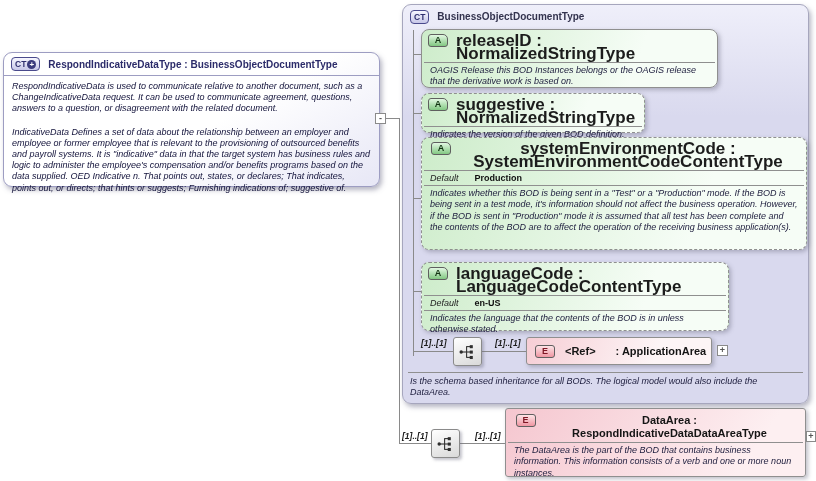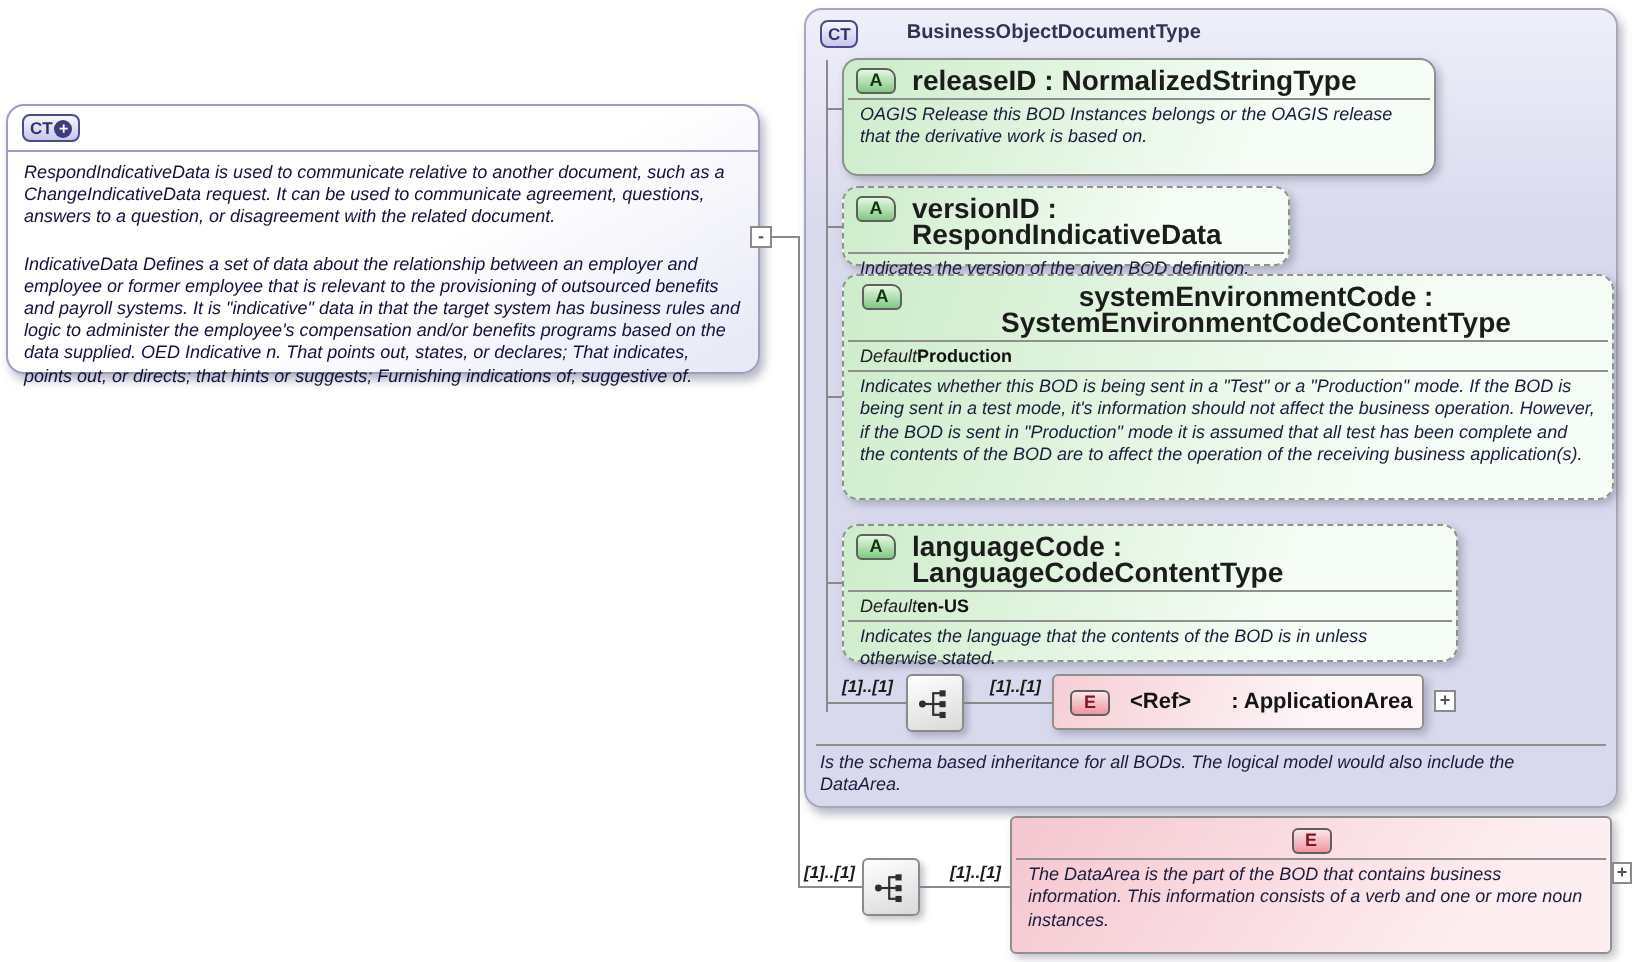--- a/index.html
+++ b/index.html
@@ -21,53 +21,53 @@
   }
   
   .classbox {
     position:absolute; border:1px solid #9d9dc2; border-radius:9px;
     box-shadow:2px 3px 5px rgba(110,110,135,.5);
   }
   #left-box { left:3px; top:52px; width:377px; height:135px;
     background:linear-gradient(150deg,#ffffff 55%,#e7e7f6); }
   #big-box  { left:402px; top:4px; width:407px; height:400px;
     background:linear-gradient(180deg,#efeffa,#d9d9ee 28%); border-color:#a6a6bd; }
-  .class-header { display:flex; align-items:center; gap:24px; padding:4px 7px; height:23px; }
+  .class-header { display:flex; align-items:center; gap:8px; padding:4px 7px; height:23px; }
   #left-box .class-header { border-bottom:1px solid #9d9dc2; }
   .class-title { font-weight:bold; font-size:10px; color:#2c2c6a; white-space:nowrap; }
   #big-box .class-title { color:#33334e; }
   .ct-icon {
     display:flex; align-items:center; gap:1px; padding:1px 3px; height:14px;
     border:1px solid #4a4a8c; border-radius:4px; color:#2f2f6e;
     background:linear-gradient(#f7f7ff,#c7c7e8); font:bold 8.5px/10px "Liberation Sans",sans-serif;
   }
   .ct-badge { width:9px; height:9px; border-radius:50%; background:#3c3c7e; color:#fff;
     font:bold 8px/9px "Liberation Sans",sans-serif; text-align:center; }
   .class-doc { padding:5px 8px 0 8px; font:italic 9px/11.2px "Liberation Sans",sans-serif; color:#12123a; }
   .class-doc p + p { margin-top:12px; }
   
   .attr-box {
     position:absolute; border:1px solid #8f8f8f; border-radius:8px;
     background:linear-gradient(110deg,#cdecca,#f6fdf6 72%);
     box-shadow:2px 2px 4px rgba(110,110,130,.45);
   }
   .attr-box.dashed { border-style:dashed; }
   .attr-title { display:flex; align-items:flex-start; gap:8px; padding:4px 6px 2px 6px; }
-  .attr-name { font-weight:bold; font-size:14px; line-height:13px; color:#1c1c1c; }
+  .attr-name { font-weight:bold; font-size:17px; line-height:13px; color:#1c1c1c; }
   .attr-title.center { justify-content:center; }
   .attr-title.center .attr-name { text-align:center; max-width:338px; }
   .mini-icon {
     flex:0 0 auto; width:20px; height:13px; margin-top:0;
     border:1px solid #5f5f5f; border-radius:3px 5px 3px 3px;
     background:linear-gradient(#e2f8e2,#82c882); color:#123312;
     font:bold 9px/11px "Liberation Sans",sans-serif; text-align:center;
   }
   .mini-icon.elem { background:linear-gradient(#fde4e7,#ef96a2); color:#7e1624; border-radius:3px; }
   .sep { border-top:1px solid #8f8f8f; margin:0 2px; }
-  .default-row { display:flex; padding:2px 8px 1px; font-size:9px; line-height:11px; }
+  .default-row { display:flex; gap:16px; padding:2px 8px 1px; font-size:9px; line-height:11px; }
   .default-label { font-style:italic; color:#222; }
   .default-value { font-weight:bold; color:#101010; }
   .doc-text { padding:2px 8px 3px; font:italic 9px/11.4px "Liberation Sans",sans-serif; color:#1c1c3c; }
   
   .seq-box {
     position:absolute; width:29px; height:29px; border:1px solid #8a8a8a; border-radius:3px;
     background:linear-gradient(160deg,#ffffff,#d9d9d9);
     box-shadow:2px 2px 3px rgba(110,110,130,.4);
     display:flex; align-items:center; justify-content:center; cursor:pointer;
   }
@@ -88,20 +88,21 @@
 <body>
 
 <div class="canvas">
 
   <div class="classbox" id="left-box">
     <div class="class-header">
       <span class="ct-icon">
         <span>CT</span>
           <span class="ct-badge">+</span>
       </span>
+      <span class="class-title">RespondIndicativeDataType : BusinessObjectDocumentType</span>
     </div>
     <div class="class-doc">
       <p>RespondIndicativeData is used to communicate relative to another document, such as a ChangeIndicativeData request. It can be used to communicate agreement, questions, answers to a question, or disagreement with the related document.</p>
       <p>IndicativeData  Defines a set of data about the relationship between an employer and employee or former employee that is relevant to the provisioning of outsourced benefits and payroll systems. It is "indicative" data in that the target system has business rules and logic to administer the employee's compensation and/or benefits programs based on the data supplied. OED Indicative n. That points out, states, or declares; That indicates, points out, or directs; that hints or suggests; Furnishing indications of; suggestive of.</p>
     </div>
   </div>
 
   <div class="handle" style="left:375px; top:113px;">-</div>
   <div class="hline" style="left:386px; top:118px; width:14px;"></div>
   <div class="vline" style="left:399px; top:118px; height:326px;"></div>
@@ -129,21 +130,21 @@
         <span class="mini-icon">A</span>
         <span class="attr-name">releaseID : NormalizedStringType</span>
       </div>
       <div class="sep"></div>
       <div class="doc-text">OAGIS Release this BOD Instances belongs or the OAGIS release that the derivative work is based on.</div>
     </div>
 
     <div class="attr-box dashed" style="left:18px; top:88px; width:224px; height:40px;">
       <div class="attr-title">
         <span class="mini-icon">A</span>
-        <span class="attr-name">versionID : RespondIndicativeData</span>
+        <span class="attr-name">suggestive : NormalizedStringType</span>
       </div>
       <div class="sep"></div>
       <div class="doc-text">Indicates the version of the given BOD definition.</div>
     </div>
 
     <div class="attr-box dashed" style="left:18px; top:132px; width:386px; height:113px;">
       <div class="attr-title center">
         <span class="mini-icon">A</span>
         <span class="attr-name">systemEnvironmentCode : SystemEnvironmentCodeContentType</span>
       </div>
@@ -208,19 +209,20 @@
       <rect x="12.5" y="2.4" width="3.4" height="3.4" fill="#2e2e2e"></rect>
       <rect x="12.5" y="8.4" width="3.4" height="3.4" fill="#2e2e2e"></rect>
       <rect x="12.5" y="14.4" width="3.4" height="3.4" fill="#2e2e2e"></rect>
     </svg>
   </div>
   <span class="card" style="left:475px; top:432px;">[1]..[1]</span>
 
   <div class="elem-box" id="data-area-box" style="left:505px; top:408px; width:301px; height:69px;">
     <div class="title-row">
       <span class="mini-icon elem">E</span>
+      <span class="elem-name">DataArea : RespondIndicativeDataDataAreaType</span>
     </div>
     <div class="sep"></div>
     <div class="doc-text">The DataArea is the part of the BOD that contains business information. This information consists of a verb and one or more noun instances.</div>
   </div>
   <div class="handle" style="left:806px; top:431px; width:10px;">+</div>
 
 </div>
 
 </body></html>

